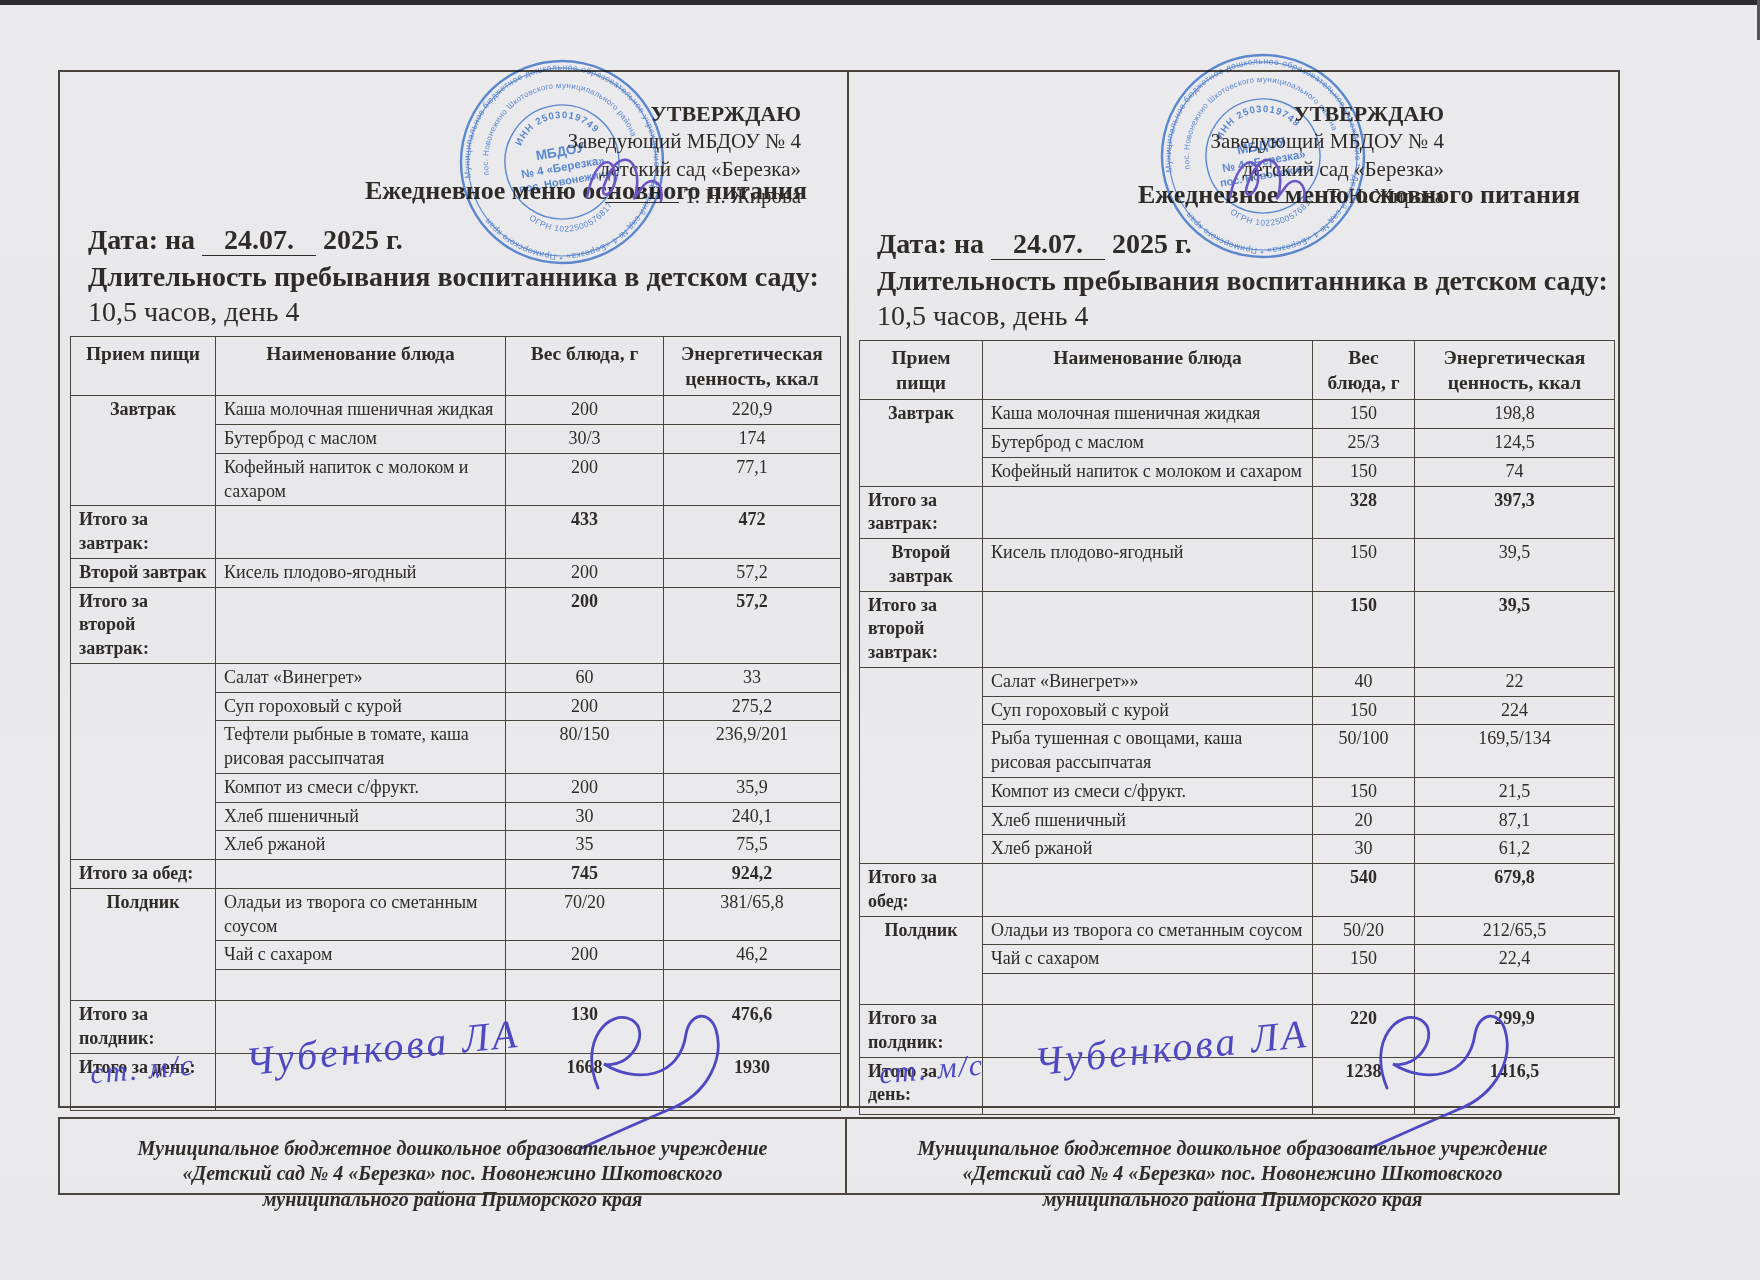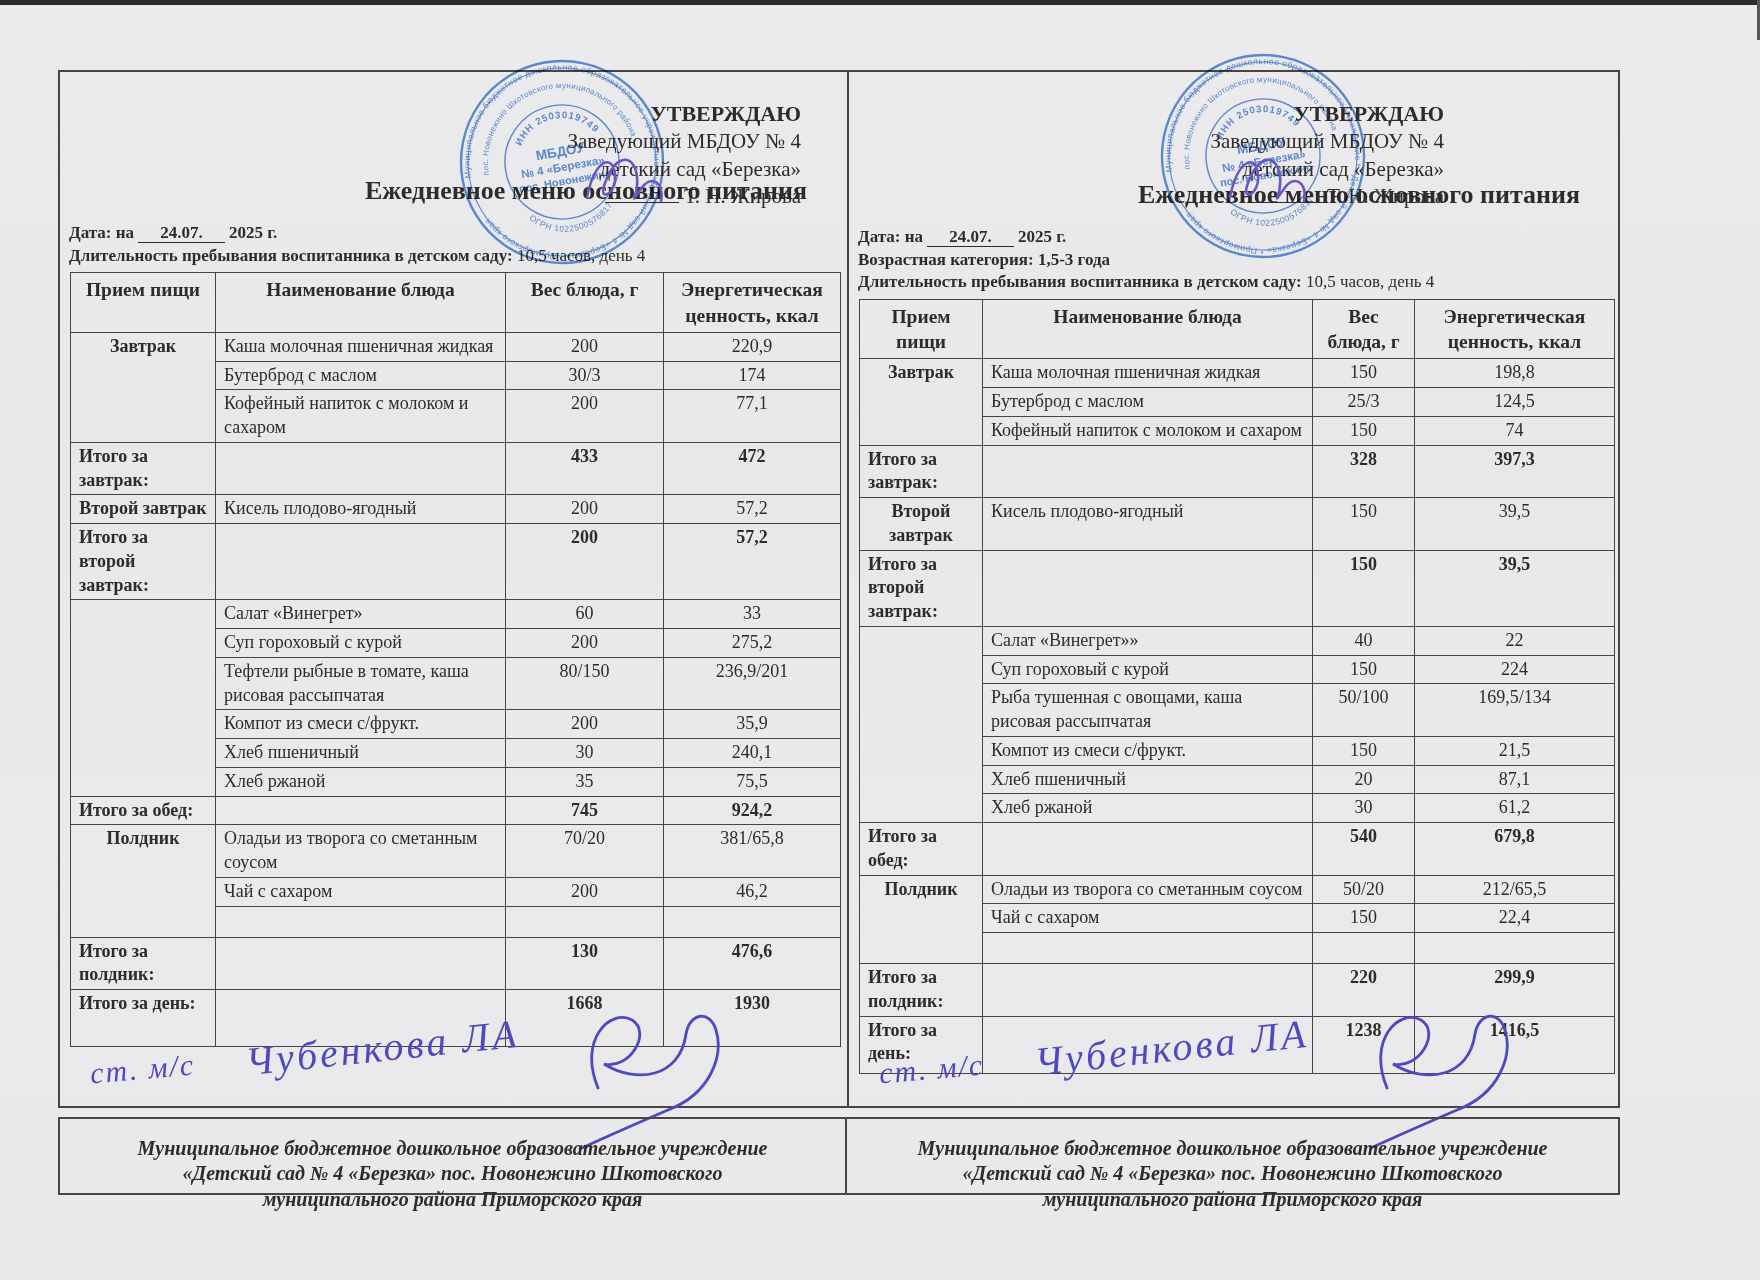--- a/index.html
+++ b/index.html
@@ -22,21 +22,21 @@
   .approve{position:absolute;top:16px;text-align:right;font-size:21px;line-height:1.32;margin-top:11px;}
   .half.left  .approve{right:46px;}
   .half.right .approve{right:176px;}
   .approve .a1{font-weight:bold;font-size:22px;}
   .sigline{display:inline-block;width:74px;border-bottom:1.4px solid #2e2b28;}
   .jirova-sig{position:absolute;right:118px;top:46px;width:110px;height:70px;}
 
   .menu-title{text-align:right;font-weight:bold;font-size:26px;margin:0 40px 16px 0;}
   .half.left  .menu-title{padding-top:104px;}
   .half.right .menu-title{padding-top:108px;}
-  .meta{margin:1px 0 0 9px;font-size:17px;font-weight:bold;line-height:1.27;}
+  .meta{margin:1px 0 0 28px;font-size:28px;font-weight:bold;line-height:1.27;}
   .meta .plain{font-weight:normal;}
   .dval{border-bottom:1.4px solid #2e2b28;padding:0 22px;}
 
   table.menu{border-collapse:collapse;table-layout:fixed;margin:6px 0 16px 10px;
              font-size:18px;line-height:1.32;}
   table.menu th,table.menu td{border:1.6px solid #4a443e;padding:2px 8px;vertical-align:top;
              overflow:hidden;}
   table.menu th{font-weight:bold;text-align:center;font-size:19.5px;line-height:1.3;padding:4px 4px;}
   td.c-meal{font-weight:bold;text-align:center;}
   td.c-dish{text-align:left;}
@@ -279,24 +279,20 @@
       </div>
 
       <div class="menu-title">Ежедневное меню основного питания</div>
       <div class="meta">
         <span>Дата:</span>
         <span>на</span>
         <span class="dval">24.07.</span>
         <span>2025 г.</span>
       </div>
       <div class="meta">
-        <span>Возрастная категория:</span>
-        <span>1,5-3 года</span>
-      </div>
-      <div class="meta">
         <span>Длительность пребывания воспитанника в детском саду:</span>
         <span class="plain">10,5 часов, день 4</span>
       </div>
 
       <table class="menu">
         <colgroup>
             <col style="width:123px">
             <col style="width:330px">
             <col style="width:102px">
             <col style="width:200px">

